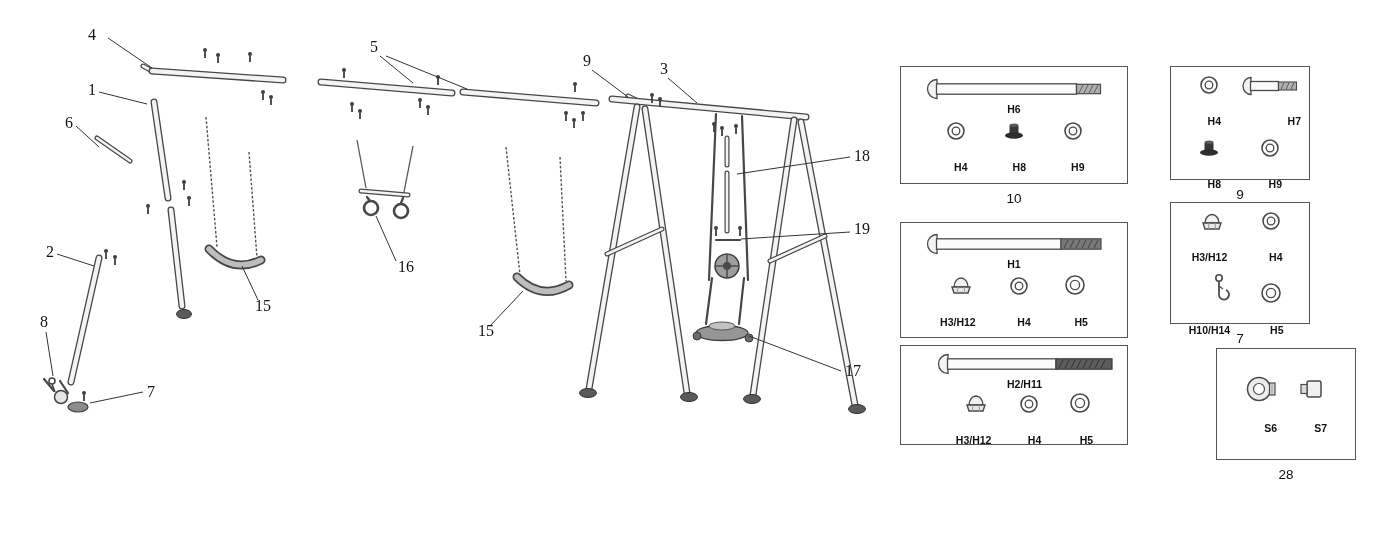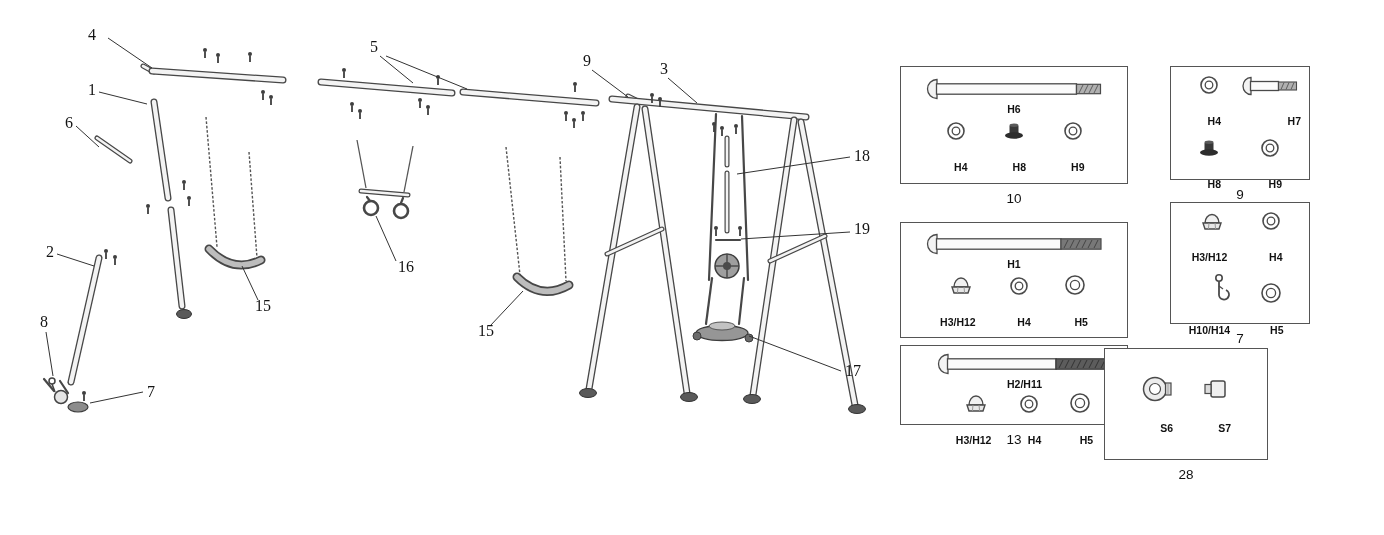--- a/index.html
+++ b/index.html
@@ -291,21 +291,21 @@
           <circle cx="13" cy="13" r="9" fill="#fff" stroke="#4a4a4a" stroke-width="1.6"></circle>
           <circle cx="13" cy="13" r="4.6" fill="#fff" stroke="#4a4a4a" stroke-width="1.3"></circle>
         </svg>
         <span class="hw-label">H5</span>
       </div>
     </div>
   </div>
 </div>
 
 <div class="hw-wrap" style="left:900px;top:345px;width:228px;">
-  <div class="hw-box" style="height:80px;padding-left:29px;">
+  <div class="hw-box" style="height:100px;padding-left:29px;">
     <div class="boltcol">
       <svg width="182" height="24" viewBox="0 0 182 24">
         <path d="M14,2.5 a9.5,9.5 0 0 0 0,19 z" fill="#f3f3f3" stroke="#4a4a4a" stroke-width="1.3"></path>
         <rect x="13.5" y="6.8" width="108.5" height="10.4" fill="#fbfbfb" stroke="#4a4a4a" stroke-width="1.3"></rect>
         <rect x="122" y="6.8" width="56" height="10.4" fill="#5c5c5c" stroke="#3a3a3a" stroke-width="1.2"></rect>
         <line x1="125" y1="16" x2="129" y2="8" stroke="#333" stroke-width="1"></line>
         <line x1="131" y1="16" x2="135" y2="8" stroke="#333" stroke-width="1"></line>
         <line x1="137" y1="16" x2="141" y2="8" stroke="#333" stroke-width="1"></line>
         <line x1="143" y1="16" x2="147" y2="8" stroke="#333" stroke-width="1"></line>
         <line x1="149" y1="16" x2="153" y2="8" stroke="#333" stroke-width="1"></line>
@@ -334,21 +334,20 @@
       </div>
       <div class="hw-item">
         <svg width="26" height="26" viewBox="0 0 26 26">
           <circle cx="13" cy="13" r="9" fill="#fff" stroke="#4a4a4a" stroke-width="1.6"></circle>
           <circle cx="13" cy="13" r="4.6" fill="#fff" stroke="#4a4a4a" stroke-width="1.3"></circle>
         </svg>
         <span class="hw-label">H5</span>
       </div>
     </div>
   </div>
-  <div class="box-num">13</div>
 </div>
 
 <div class="hw-wrap" style="left:1170px;top:66px;width:140px;">
   <div class="hw-box" style="height:114px;">
     <div class="grid2">
       <div class="hw-item">
         <svg width="24" height="24" viewBox="0 0 24 24">
           <circle cx="12" cy="12" r="8" fill="#fff" stroke="#4a4a4a" stroke-width="1.6"></circle>
           <circle cx="12" cy="12" r="3.8" fill="#fff" stroke="#4a4a4a" stroke-width="1.3"></circle>
         </svg>
@@ -417,21 +416,21 @@
           <circle cx="13" cy="13" r="9" fill="#fff" stroke="#4a4a4a" stroke-width="1.6"></circle>
           <circle cx="13" cy="13" r="4.6" fill="#fff" stroke="#4a4a4a" stroke-width="1.3"></circle>
         </svg>
         <span class="hw-label">H5</span>
       </div>
     </div>
   </div>
   <div class="box-num">7</div>
 </div>
 
-<div class="hw-wrap" style="left:1104px;top:348px;width:164px;">
+<div class="hw-wrap" style="left:1216px;top:348px;width:140px;">
   <div class="hw-box" style="height:112px;flex-direction:row;justify-content:space-evenly;align-items:center;">
     <div class="hw-item">
       <svg width="32" height="30" viewBox="0 0 32 30">
         <circle cx="14" cy="15" r="11.5" fill="#ececec" stroke="#4a4a4a" stroke-width="1.5"></circle>
         <circle cx="14" cy="15" r="5.5" fill="#fff" stroke="#4a4a4a" stroke-width="1.2"></circle>
         <rect x="24.5" y="9" width="5.5" height="12" fill="#d7d7d7" stroke="#4a4a4a" stroke-width="1.2"></rect>
         <line x1="27" y1="9.5" x2="27" y2="20.5" stroke="#9a9a9a" stroke-width="0.9"></line>
       </svg>
       <span class="hw-label">S6</span>
     </div>

